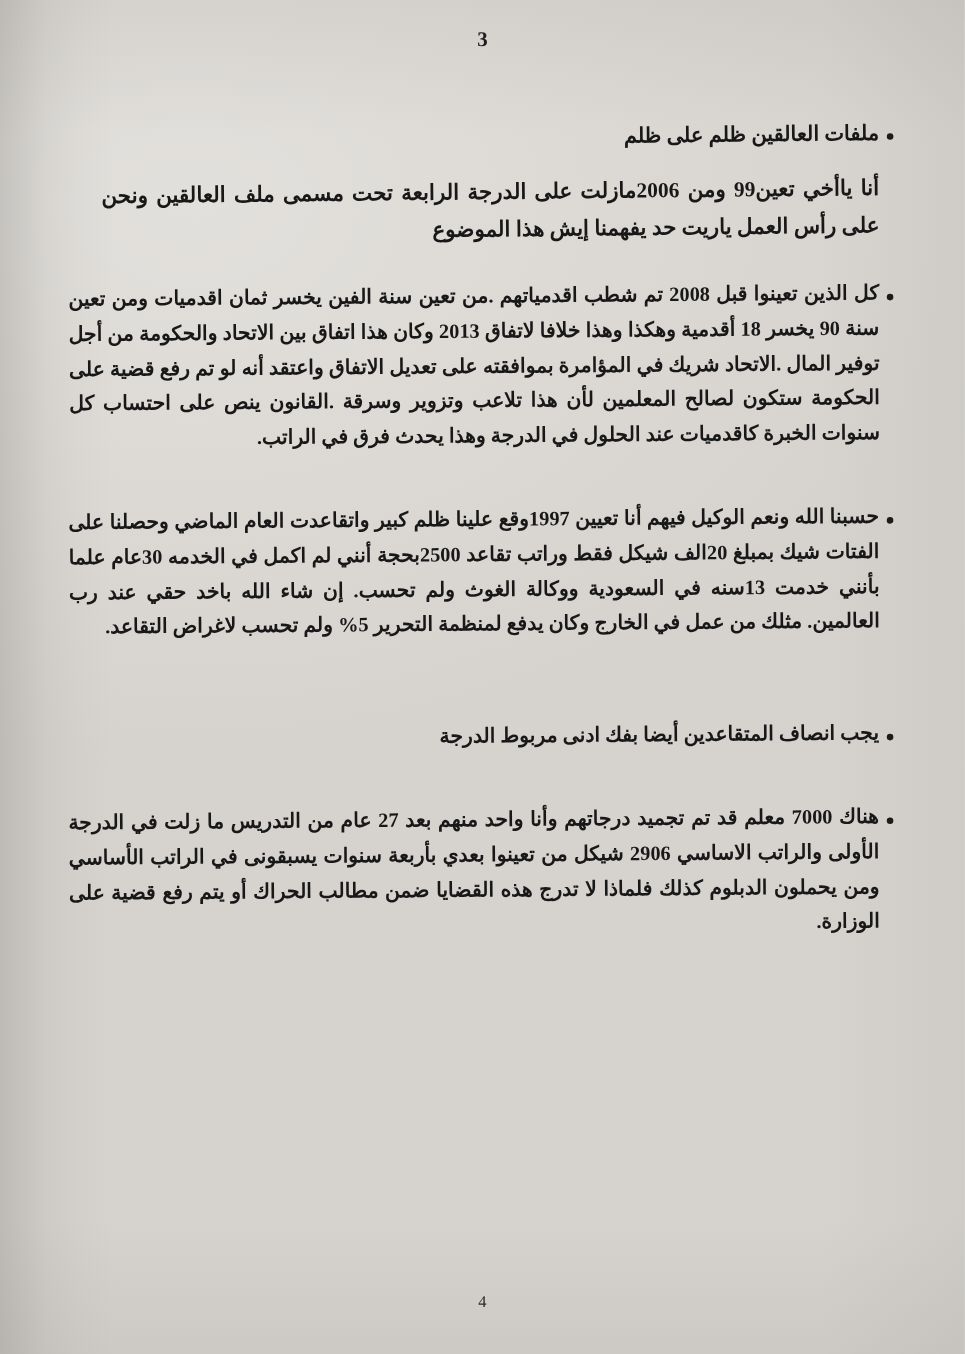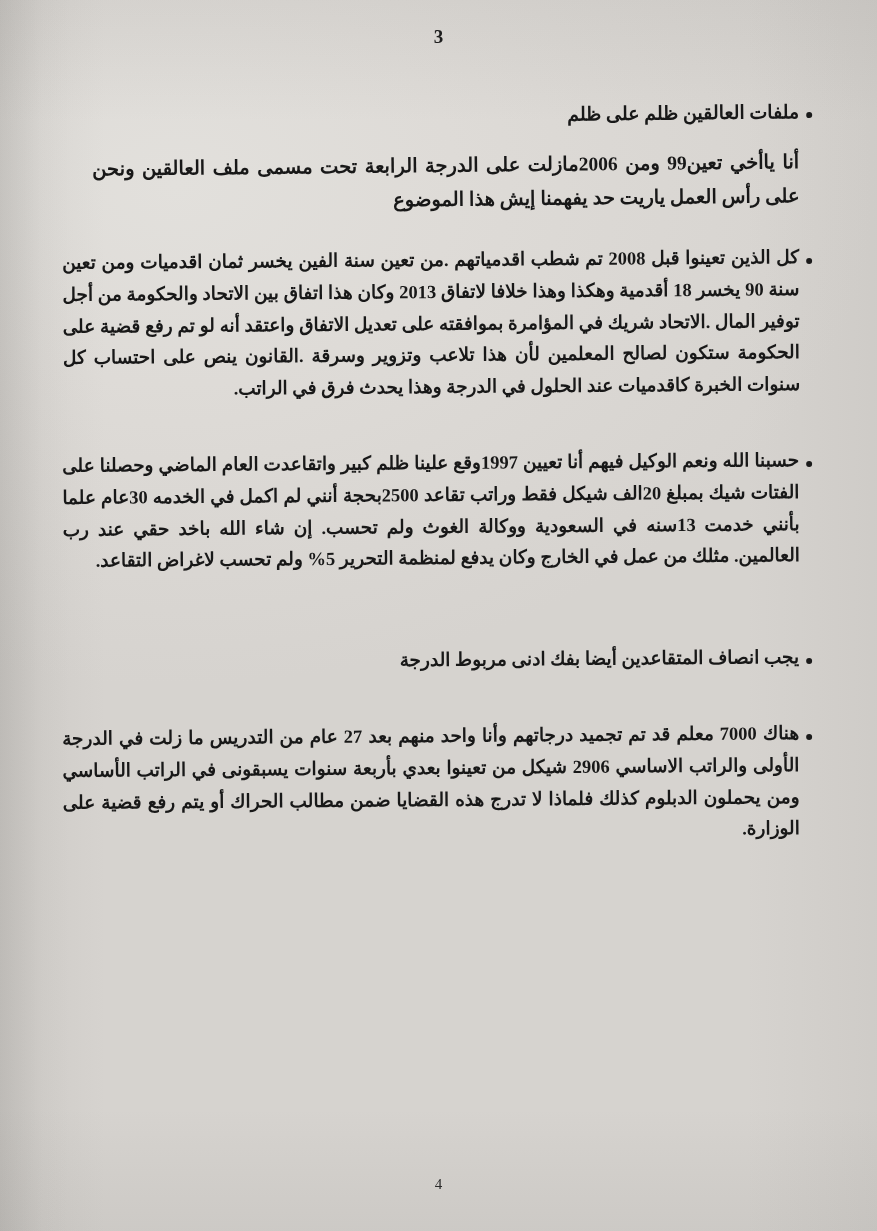--- a/index.html
+++ b/index.html
@@ -59,21 +59,21 @@
     left: 0;
     width: 100%;
     text-align: center;
     font-size: 15px;
     color: #2a2a2a;
     font-family: "Liberation Serif", serif;
   }
 
   .content {
     position: absolute;
-    top: 82px;
+    top: 92px;
     right: 58px;
     left: 62px;
     direction: rtl;
   }
 
   .block {
     display: flex;
     flex-direction: row;
     align-items: flex-start;
     margin-bottom: 4px;

